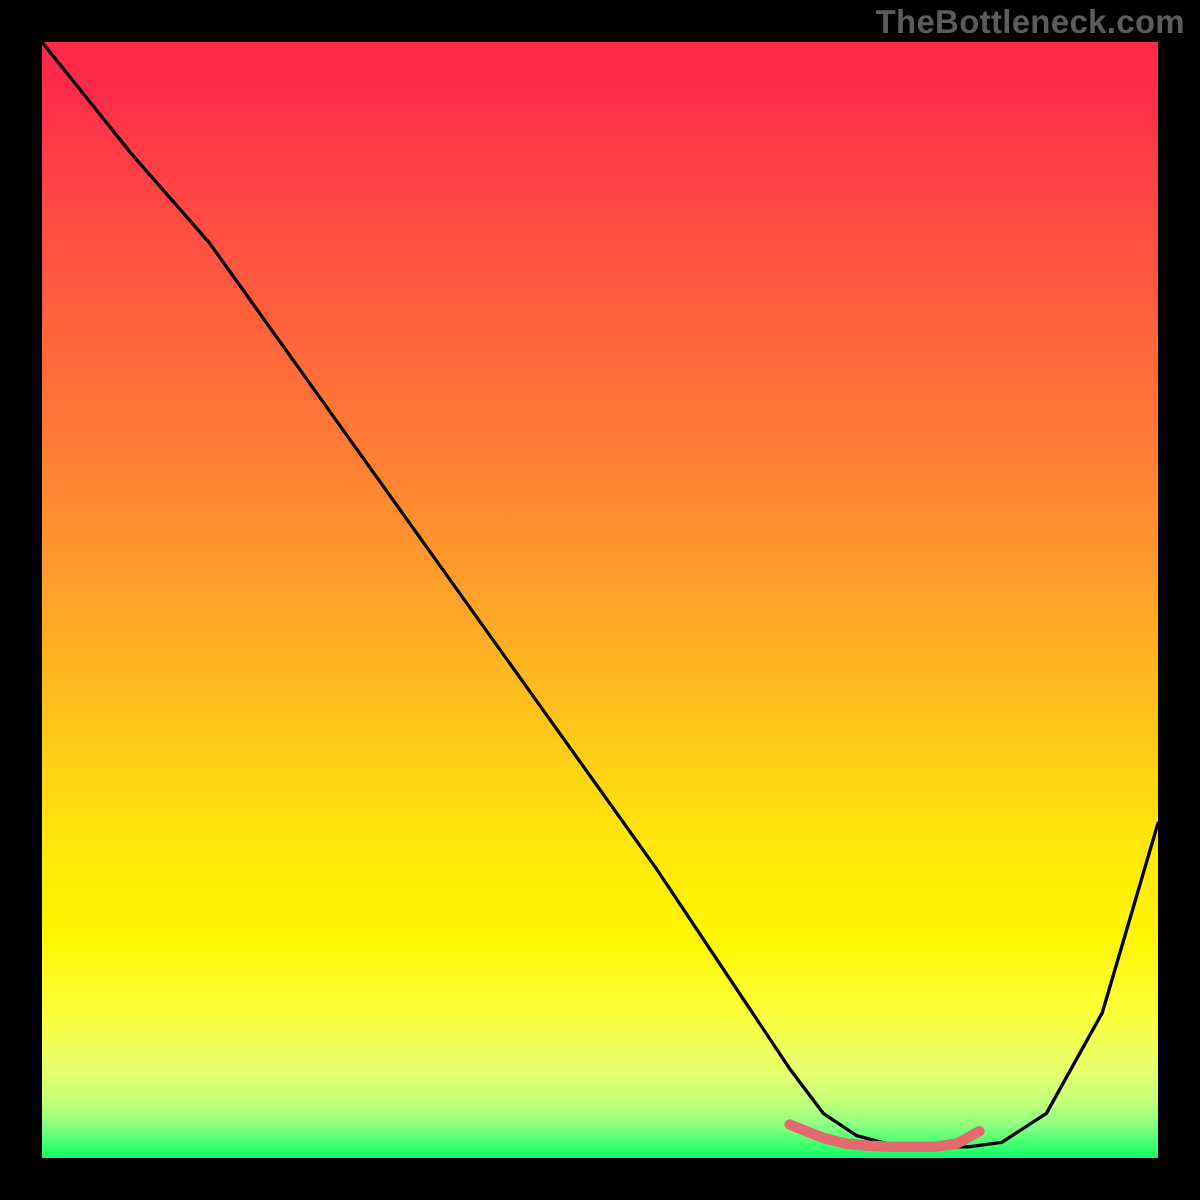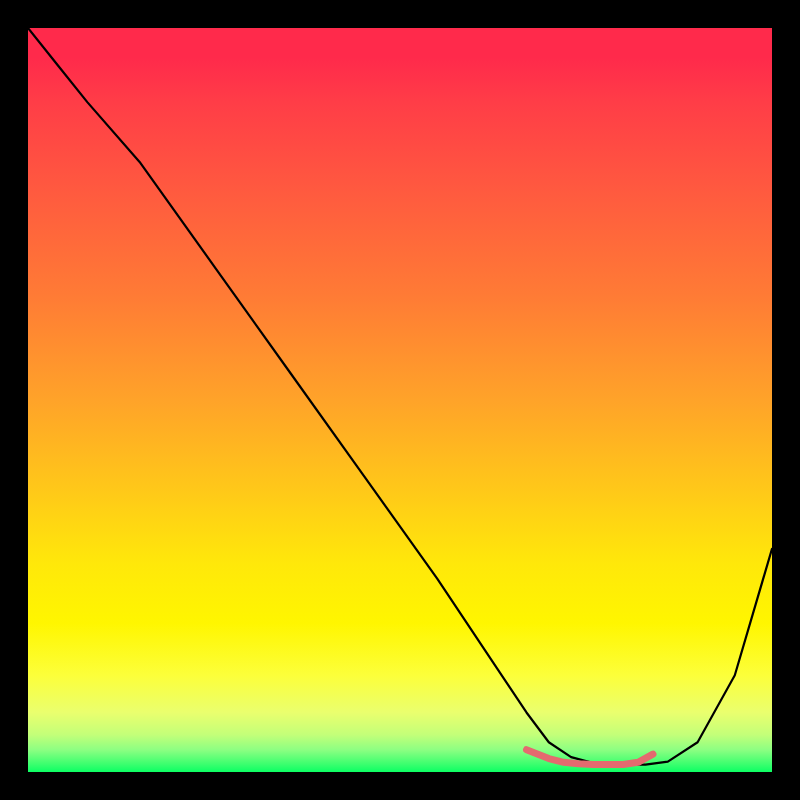--- a/index.html
+++ b/index.html
@@ -63,20 +63,21 @@
     left: 0; top: 0;
     width: 100%;
     height: 100%;
     z-index: 10;
   }
 </style>
 </head>
 <body>
 
 <div class="frame">
+  <div class="watermark">TheBottleneck.com</div>
 
   <div class="plot-area">
     <div class="gradient"></div>
     <svg class="curve" viewBox="0 0 744 744" preserveAspectRatio="none">
       <path id="main-curve" fill="none" stroke="#000000" stroke-width="2.2" stroke-linecap="round" stroke-linejoin="round" d="M0.00 0.00 L29.76 37.20 L59.52 74.40 L111.60 133.92 L186.00 238.08 L260.40 342.24 L334.80 446.40 L409.20 550.56 L468.72 639.84 L498.48 684.48 L520.80 714.24 L543.12 729.12 L565.44 735.07 L595.20 736.56 L617.52 736.56 L639.84 733.58 L669.60 714.24 L706.80 647.28 L744.00 520.80"></path>
       <path id="marker-curve" fill="none" stroke="#e46a6f" stroke-width="7" stroke-linecap="round" stroke-linejoin="round" d="M498.48 721.68 L520.80 730.61 L535.68 734.33 L550.56 735.82 L565.44 736.56 L580.32 736.56 L595.20 736.56 L610.08 734.33 L624.96 726.14"></path>
     </svg>
   </div>
 </div>
 

